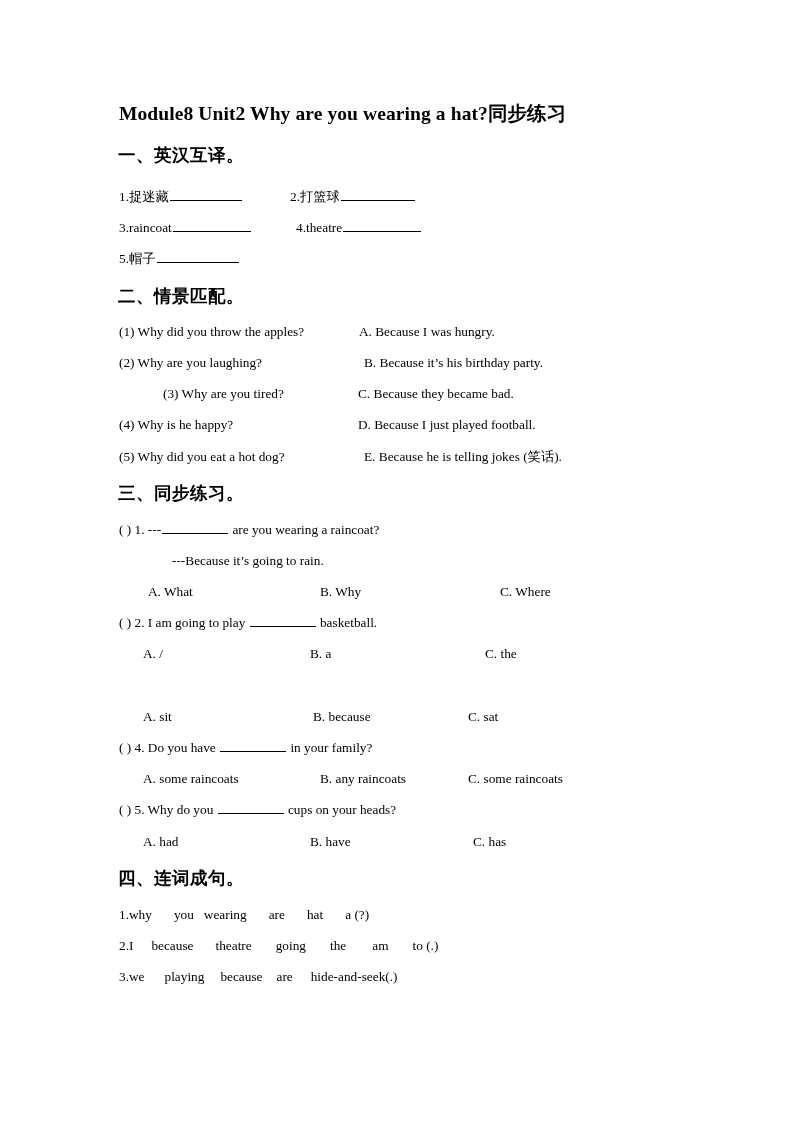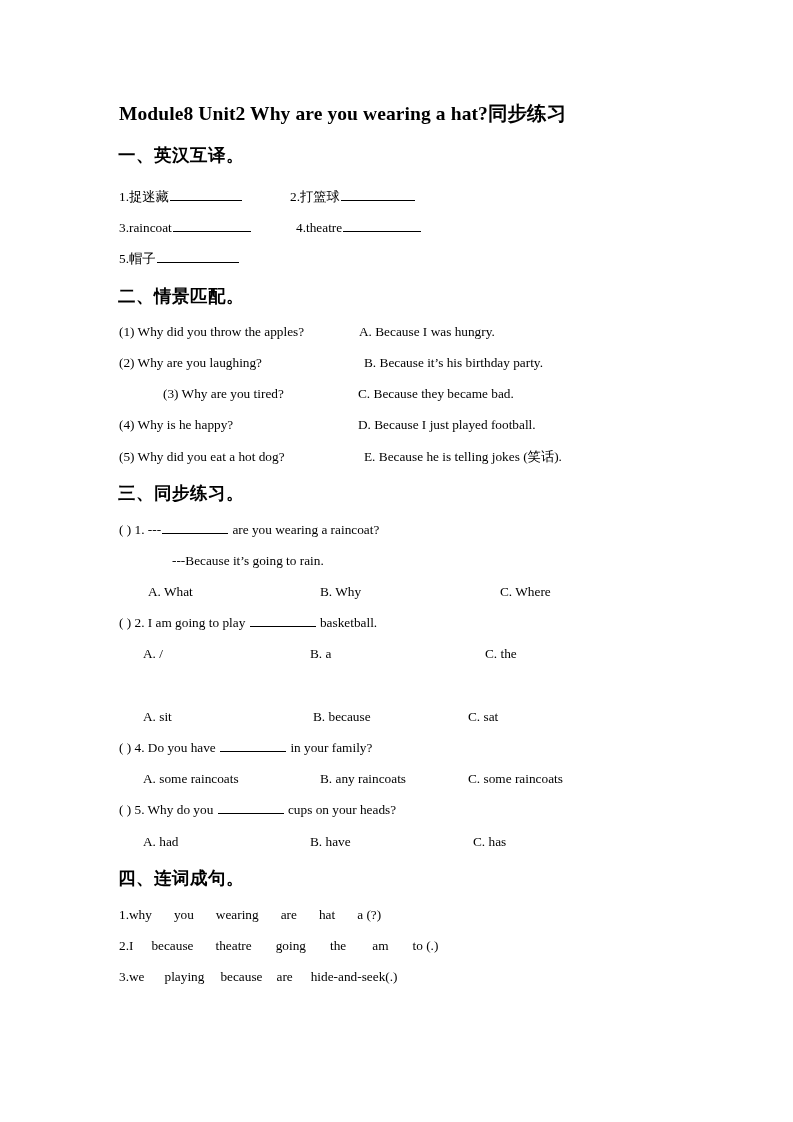--- a/index.html
+++ b/index.html
@@ -146,21 +146,21 @@
   <div class="line" style="left:119px; top:801px;">
     <span>( ) 5. Why do you </span><span class="blank cloze"></span><span> cups on your heads?</span>
   </div>
   <div class="line" style="left:143px; top:833px;">A. had</div>
   <div class="line" style="left:310px; top:833px;">B. have</div>
   <div class="line" style="left:473px; top:833px;">C. has</div>
 
   <div class="section-heading" style="top:866px;">四、连词成句。</div>
 
   <div class="wordrow" style="left:119px; top:906px;">
-    <span class="w">1.</span><span class="w" style="margin-right:22px;">why</span><span class="w" style="margin-right:22px;">you</span><span class="w" style="margin-right:22px;">wearing</span><span class="w" style="margin-right:22px;">are</span><span class="w" style="margin-right:22px;text-align:center;">hat</span><span class="w">a (?)</span>
+    <span class="w">1.</span><span class="w" style="margin-right:22px;">why</span><span class="w" style="margin-right:10px;">you</span><span class="w" style="margin-right:22px;">wearing</span><span class="w" style="margin-right:22px;">are</span><span class="w" style="margin-right:22px;text-align:center;">hat</span><span class="w">a (?)</span>
   </div>
 
   <div class="wordrow" style="left:119px; top:937px;">
     <span class="w">2.</span><span class="w" style="margin-right:18px;">I</span><span class="w" style="margin-right:22px;">because</span><span class="w" style="margin-right:24px;">theatre</span><span class="w" style="margin-right:24px;">going</span><span class="w" style="margin-right:26px;">the</span><span class="w" style="margin-right:24px;">am</span><span class="w">to (.)</span>
   </div>
 
   <div class="wordrow" style="left:119px; top:968px;">
     <span class="w">3.</span><span class="w" style="margin-right:20px;">we</span><span class="w" style="margin-right:16px;">playing</span><span class="w" style="margin-right:14px;">because</span><span class="w" style="margin-right:18px;">are</span><span class="w">hide-and-seek(.)</span>
   </div>
 

